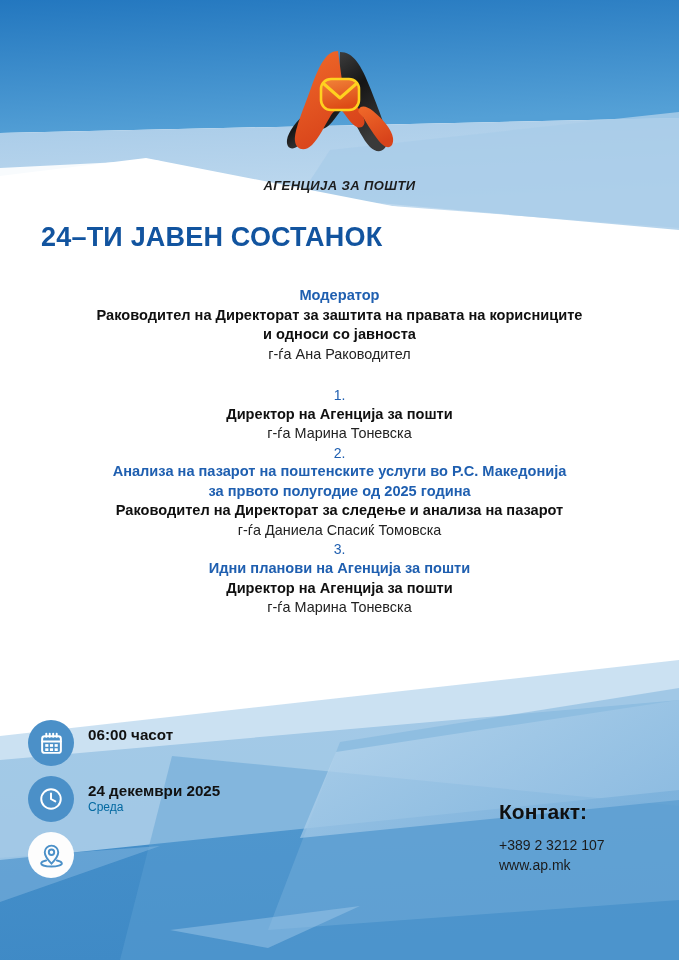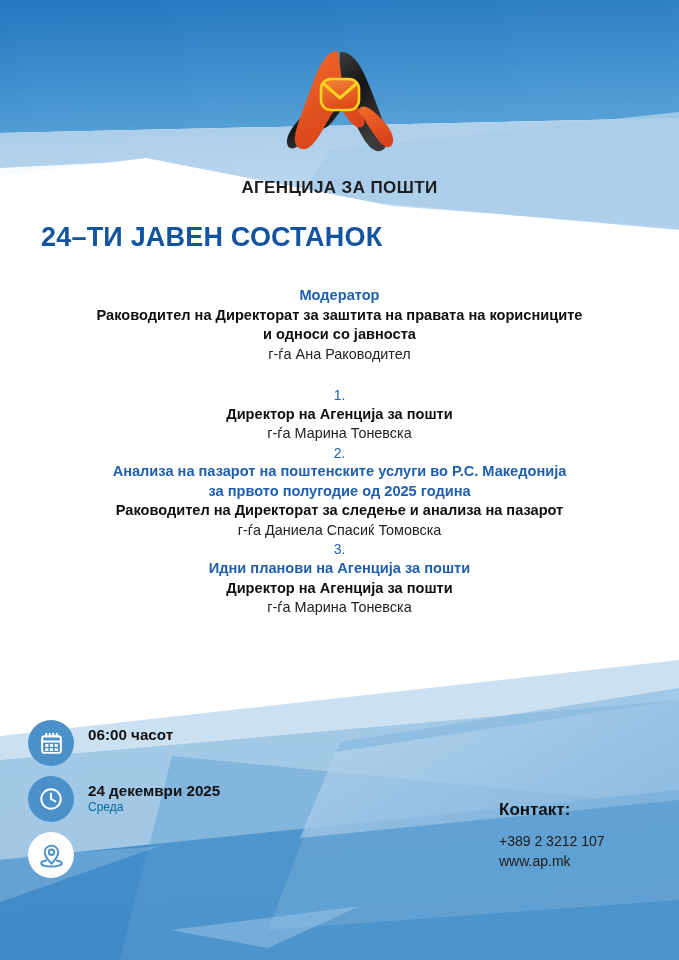--- a/index.html
+++ b/index.html
@@ -19,22 +19,23 @@
 
   #logo-wrap{
     position:absolute;left:0;top:44px;width:679px;height:120px;
     display:flex;align-items:center;justify-content:center;
   }
   #logo-svg{display:block;}
 
   #org-name{
     position:absolute;left:0;top:178px;width:679px;
     text-align:center;
-    font-size:17px;font-weight:bold;letter-spacing:.4px;
+    font-size:13px;font-weight:bold;letter-spacing:.4px;
     color:#1c1c1c;
+    font-style:italic;
   }
   #main-title{
     position:absolute;left:0;top:222px;width:679px;
     font-size:27px;font-weight:bold;letter-spacing:.2px;
     color:#12549f;
     white-space:nowrap;
     padding-left:41px;
   }
 
   #program{
@@ -58,21 +59,21 @@
     margin-right:14px;
   }
   .ic-blue{background:#4b90c8;}
   .ic-white{background:#fdfdfd;}
   .info-text{padding-top:5px;}
   .it-strong{font-size:15.2px;font-weight:bold;color:#111111;line-height:1.25;}
   .it-strong-white{font-size:16px;font-weight:bold;color:#ffffff;line-height:1.3;}
   .it-reg{font-size:12px;font-weight:normal;color:#0369a1;line-height:1.3;}
 
   #contact{position:absolute;left:499px;top:800px;width:175px;}
-  #contact-title{font-size:17px;font-weight:bold;color:#101010;margin-bottom:11px;}
+  #contact-title{font-size:21px;font-weight:bold;color:#101010;margin-bottom:11px;}
   .contact-line{font-size:14px;color:#1b1b1b;line-height:1.44;}
 </style>
 </head>
 <body>
 
 <div id="poster">
 
   <svg id="bg" viewBox="0 0 679 960" preserveAspectRatio="none">
     <defs>
       <linearGradient id="gTop" x1="0" y1="0" x2="0.25" y2="1">

